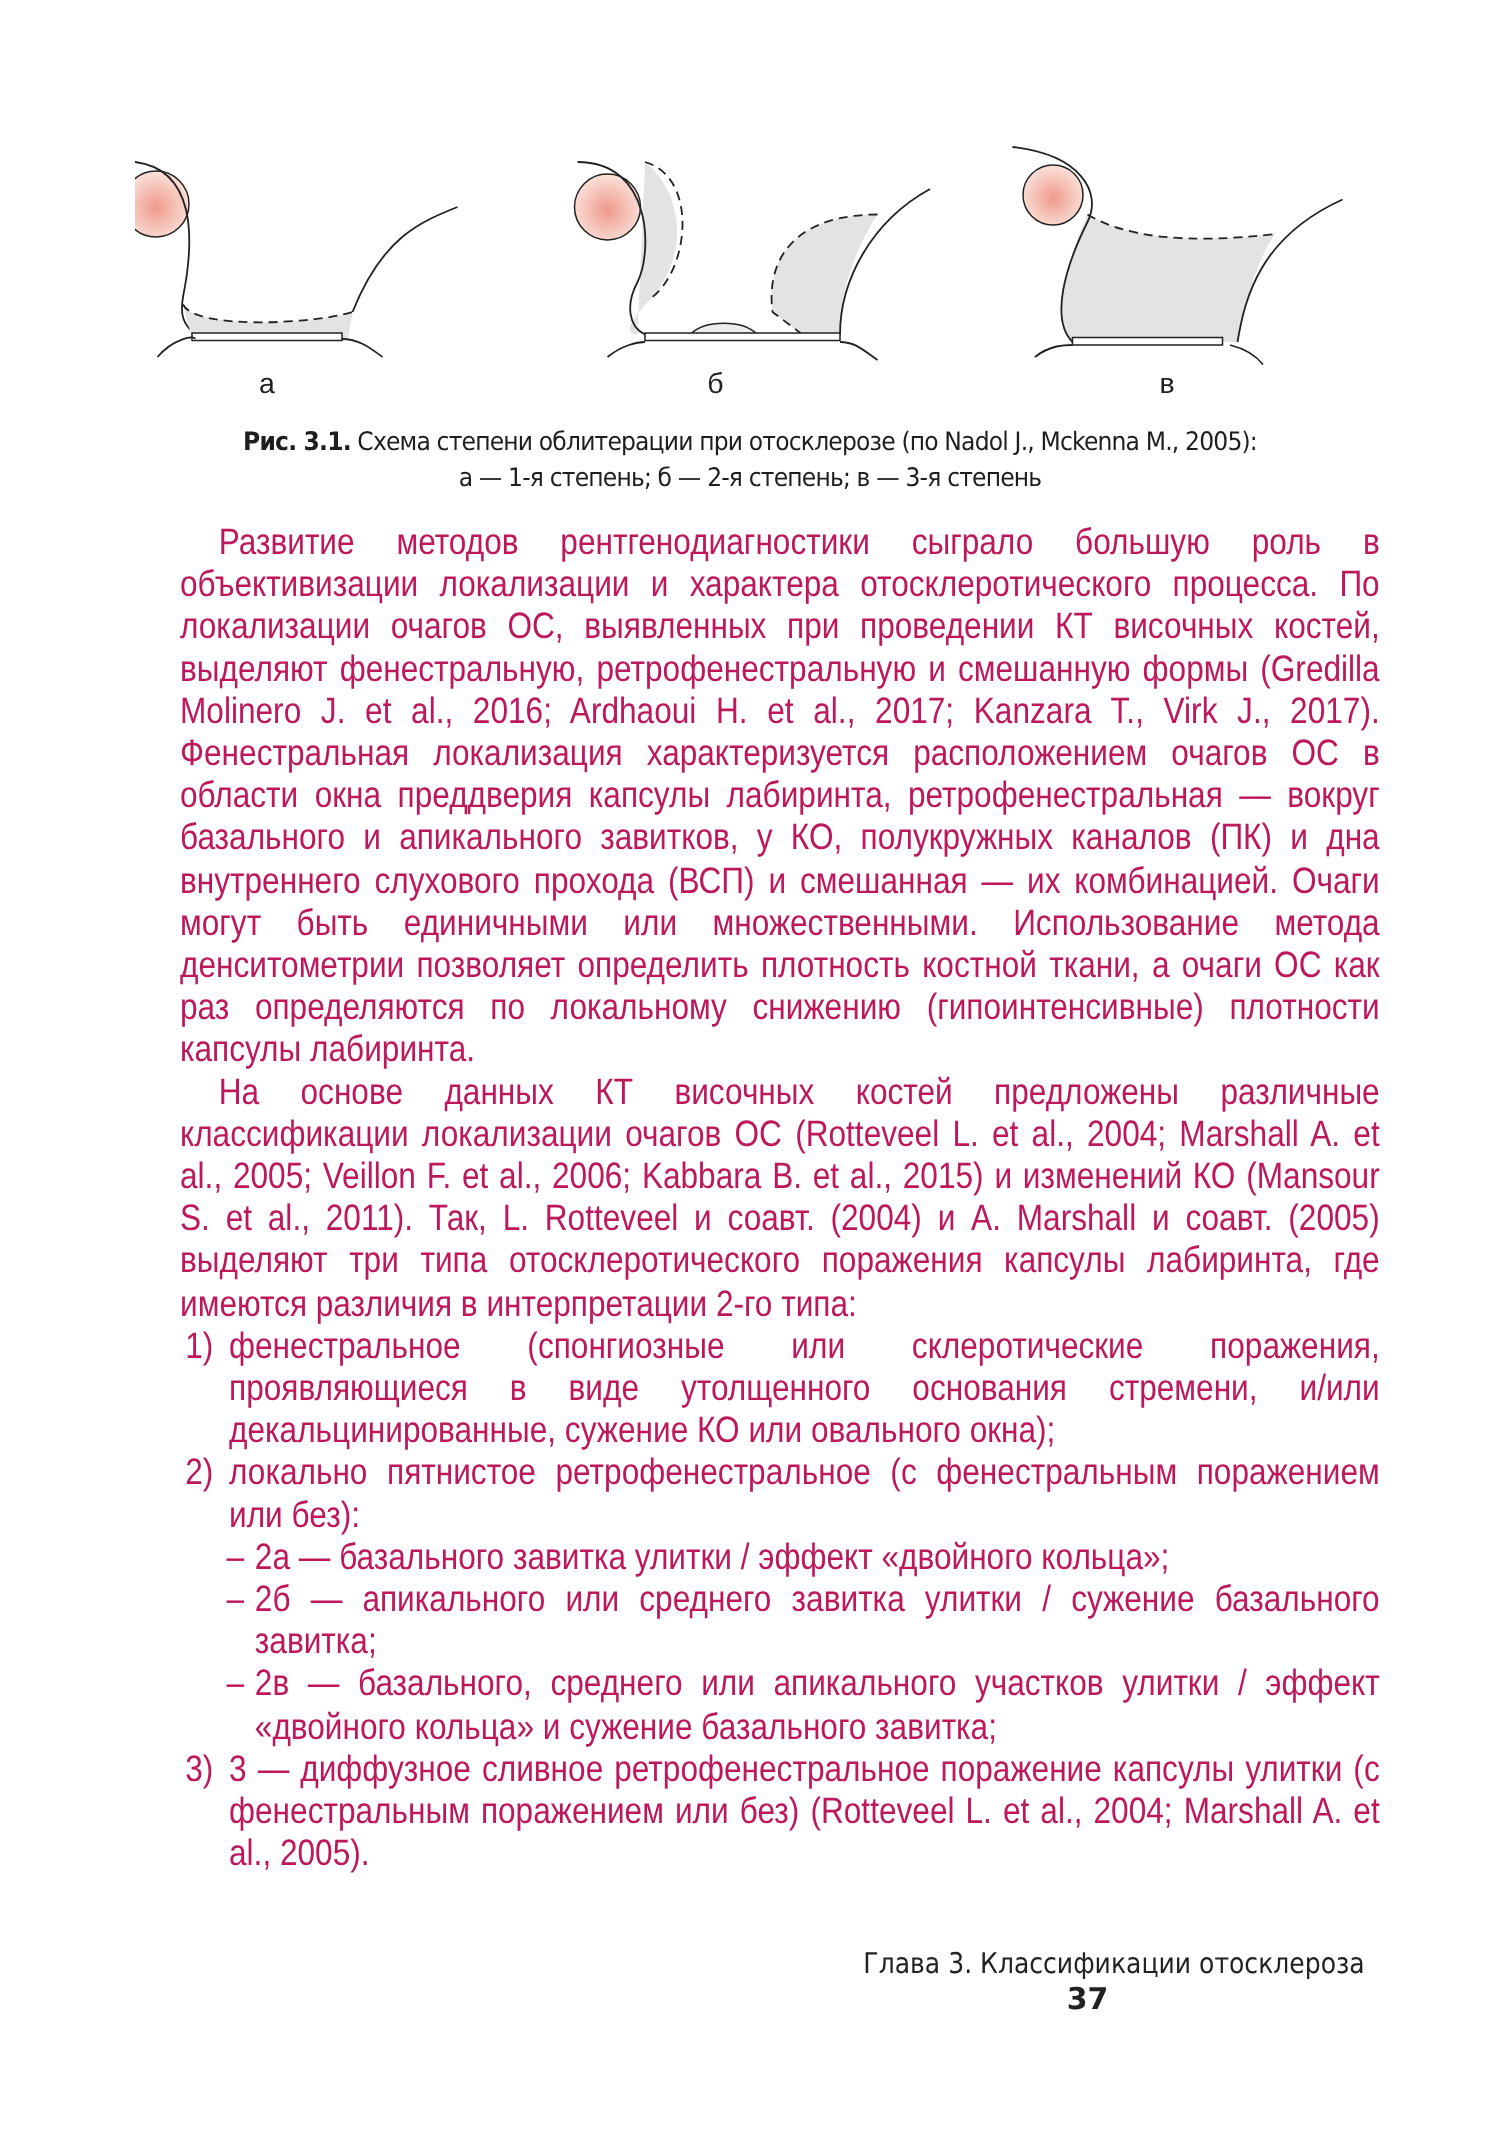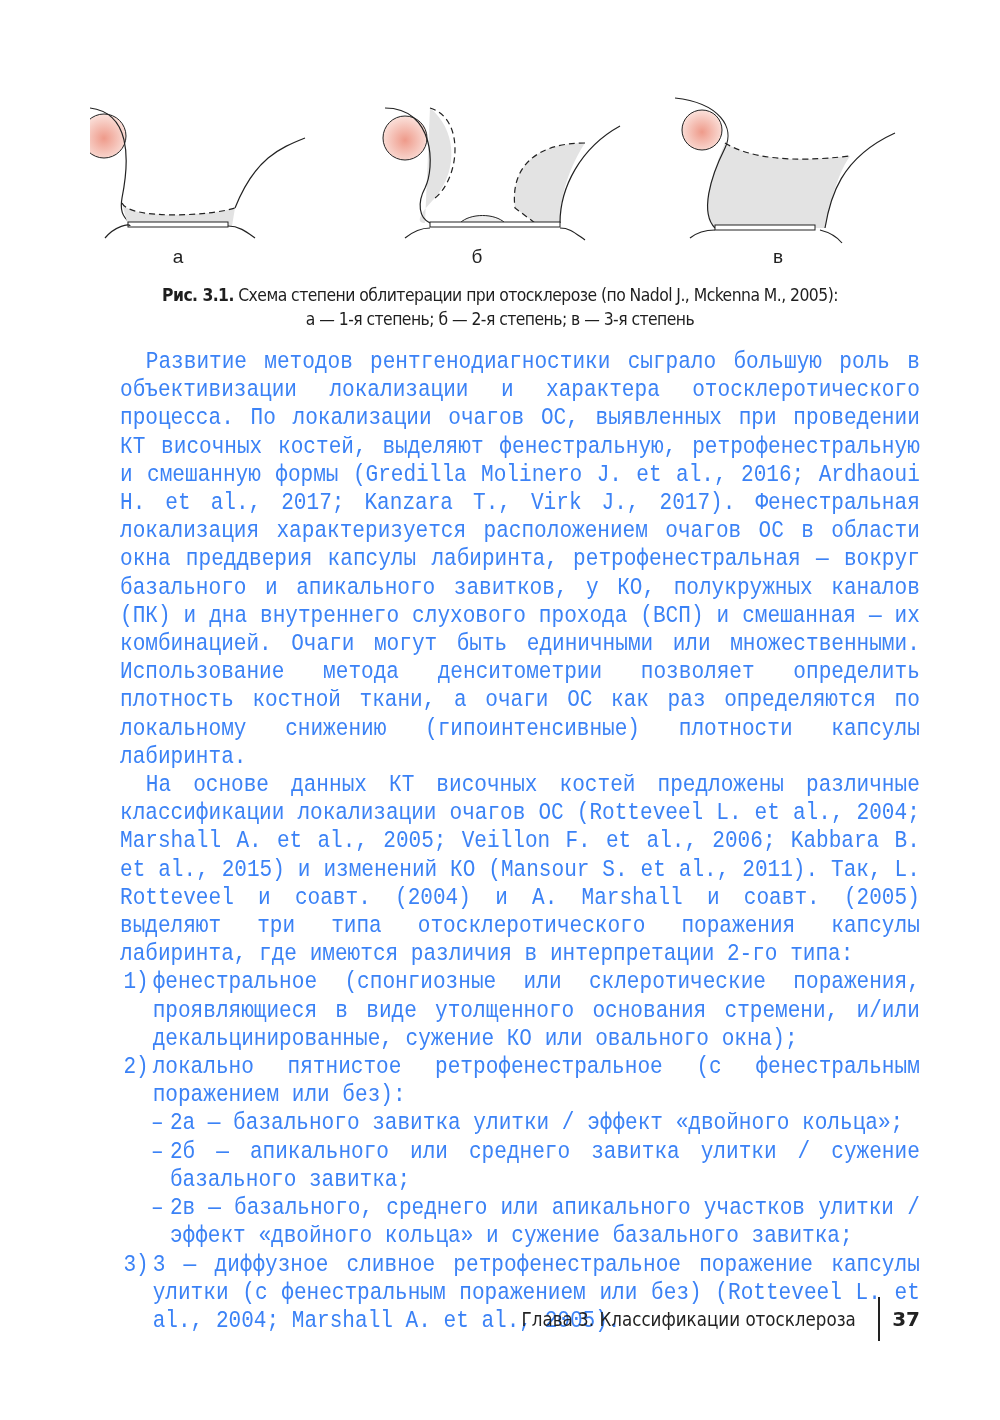--- a/index.html
+++ b/index.html
@@ -7,28 +7,28 @@
   .figure { position: absolute; left: 90px; top: 88px; width: 850px; height: 190px; }
   .panel { position: absolute; top: 0; width: 280px; height: 190px; }
   .panel svg { position: absolute; left: 0; top: 0; }
   .panel-label { position: absolute; top: 158px; width: 40px; text-align: center;
     font-family: "Liberation Sans", sans-serif; font-size: 19px; color: #222; }
   .caption { position: absolute; left: 80px; top: 283px; width: 840px; text-align: center;
     font-family: "DejaVu Sans", sans-serif; font-size: 17px; line-height: 24px; color: #1e1e1e;
     letter-spacing: -0.6px; transform: scaleX(0.92); transform-origin: center; }
   .caption b { font-weight: bold; }
   .body-text { position: absolute; left: 120px; top: 348px; width: 800px;
-    font-family: Liberation Mono, monospace; font-size: 24.5px; line-height: 28.2px; color: #3b82f6; }
+    font-family: Liberation Sans, sans-serif; font-size: 24.5px; line-height: 28.2px; color: #be185d; }
   .para { text-align: justify; text-indent: 30px; margin: 0; transform: scaleX(0.86); transform-origin: left top; width: 930px; }
   .li { position: relative; padding-left: 38px; text-align: justify; }
   .li .num { position: absolute; left: 4px; top: 0; }
   .sub { position: relative; padding-left: 58px; text-align: justify; }
   .sub .dash { position: absolute; left: 36px; top: 0; }
   .footer { position: absolute; top: 1298px; right: 80px; height: 42px; display: flex; align-items: center;
-    font-family: "DejaVu Sans", sans-serif; font-size: 19px; color: #222; }
+    font-family: "DejaVu Sans", sans-serif; font-size: 19px; color: #222; flex-direction: column; }
   .footer .chap { transform: scaleX(0.88); transform-origin: right center; margin-right: 10px; }
   .footer .sep { width: 2px; height: 44px; background: #222; margin: 0 12px; }
   .footer .pg { font-weight: bold; font-size: 20px; }
 </style>
 </head>
 <body>
 
 <div class="figure">
 
   <div class="panel" style="left:0;">

